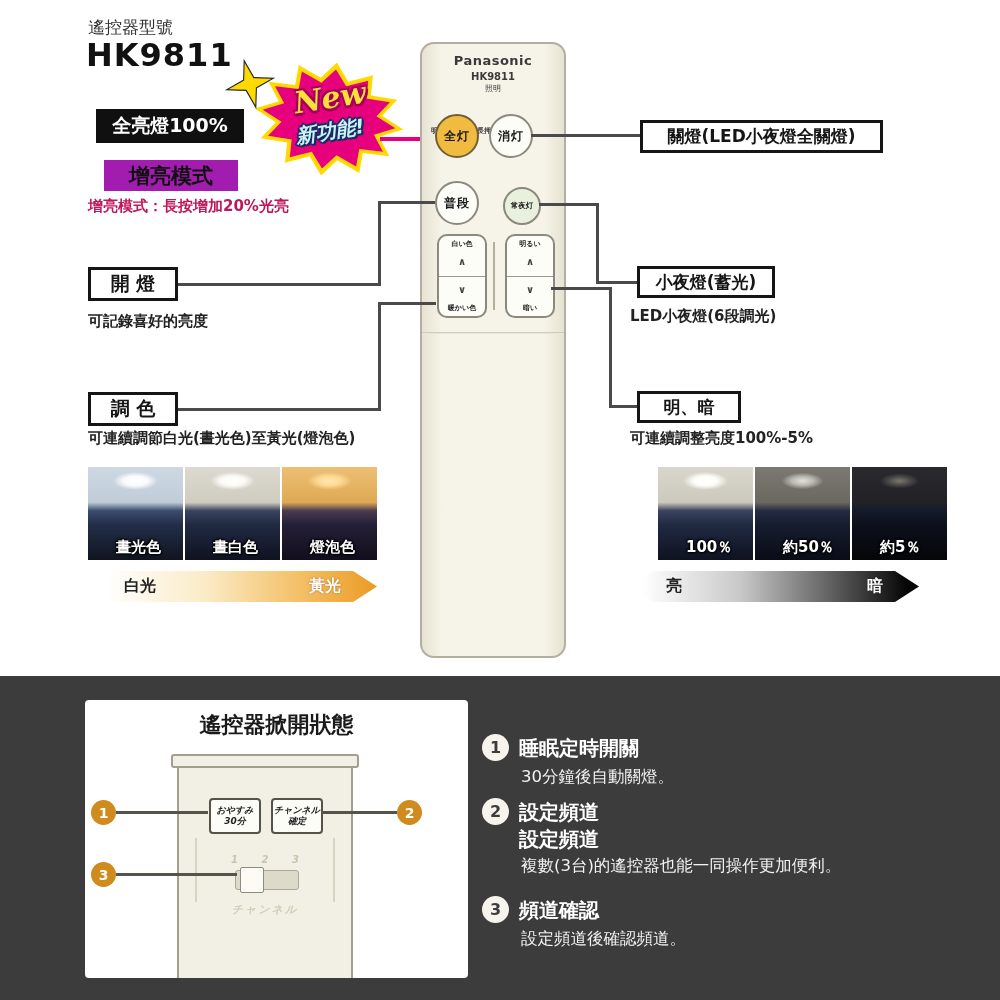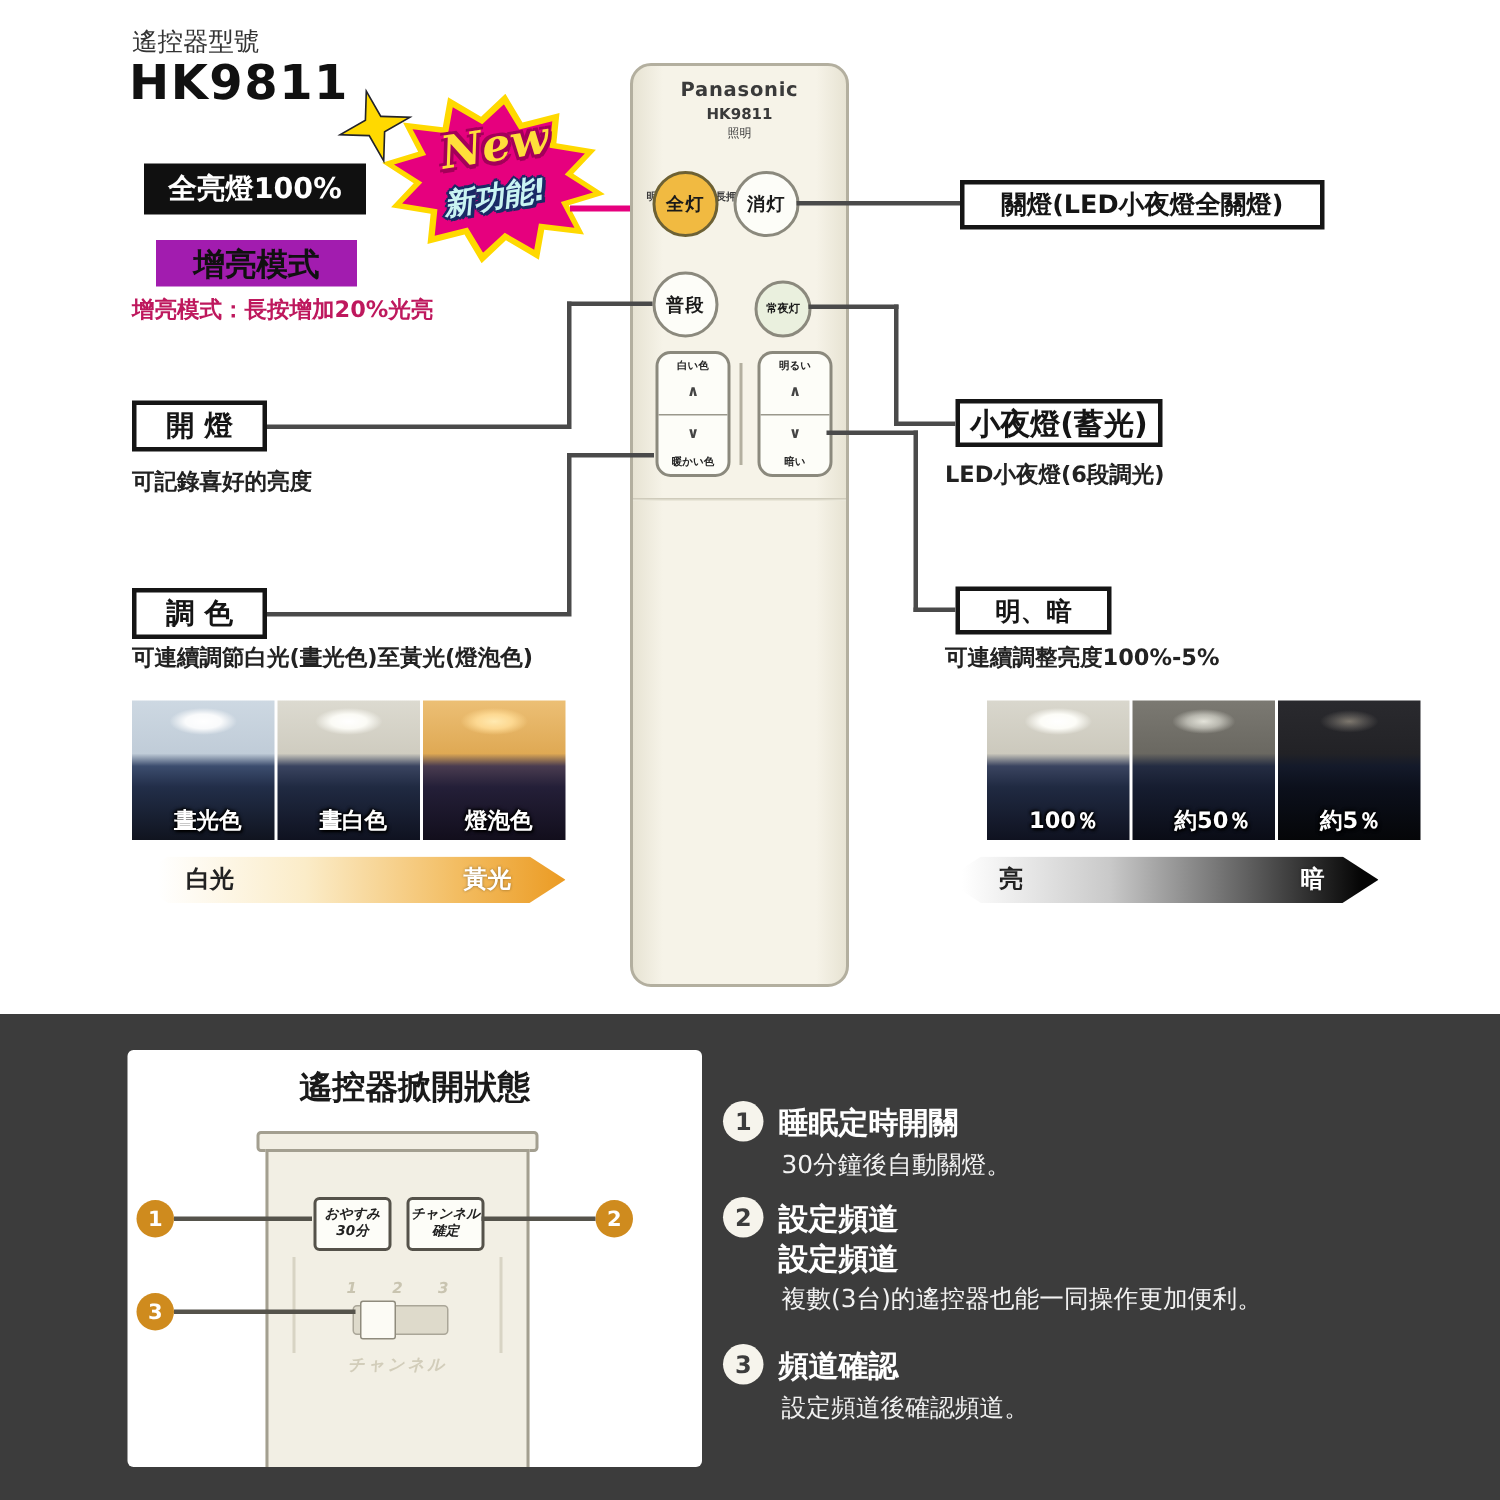--- a/index.html
+++ b/index.html
@@ -72,21 +72,21 @@
   .cl-bright-h1{left:551px;top:287px;width:61px;height:3px;}
   .cl-bright-v{left:609px;top:287px;width:3px;height:121px;}
   .cl-bright-h2{left:609px;top:405px;width:28px;height:3px;}
 
   
   .co{position:absolute;border:3px solid #151515;background:#fff;font-weight:bold;color:#151515;
     display:flex;align-items:center;justify-content:center;}
   .co-on{left:88px;top:267px;width:90px;height:34px;font-size:19px;}
   .co-color{left:88px;top:392px;width:90px;height:34px;font-size:19px;}
   .co-off{left:640px;top:120px;width:243px;height:33px;font-size:17px;}
-  .co-night{left:637px;top:266px;width:138px;height:32px;font-size:20px;}
+  .co-night{left:637px;top:266px;width:138px;height:32px;font-size:17px;}
   .co-bright{left:637px;top:391px;width:104px;height:32px;font-size:17px;}
   .dsc{position:absolute;font-size:15px;font-weight:bold;color:#222;}
   .d-on{left:88px;top:312px;}
   .d-night{left:630px;top:307px;}
   .d-color{left:88px;top:429px;}
   .d-bright{left:630px;top:429px;}
 
   
   .strip{position:absolute;display:flex;gap:2px;}
   .strip-color{left:88px;top:467px;}

